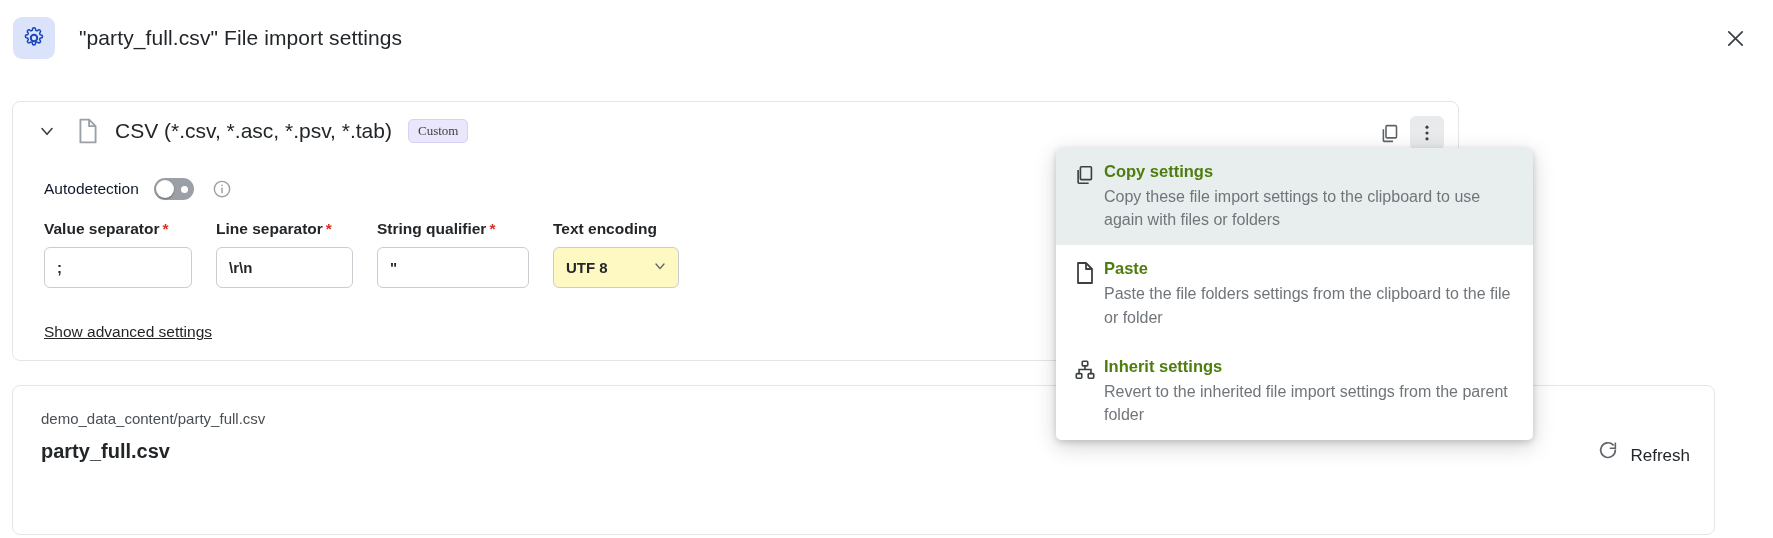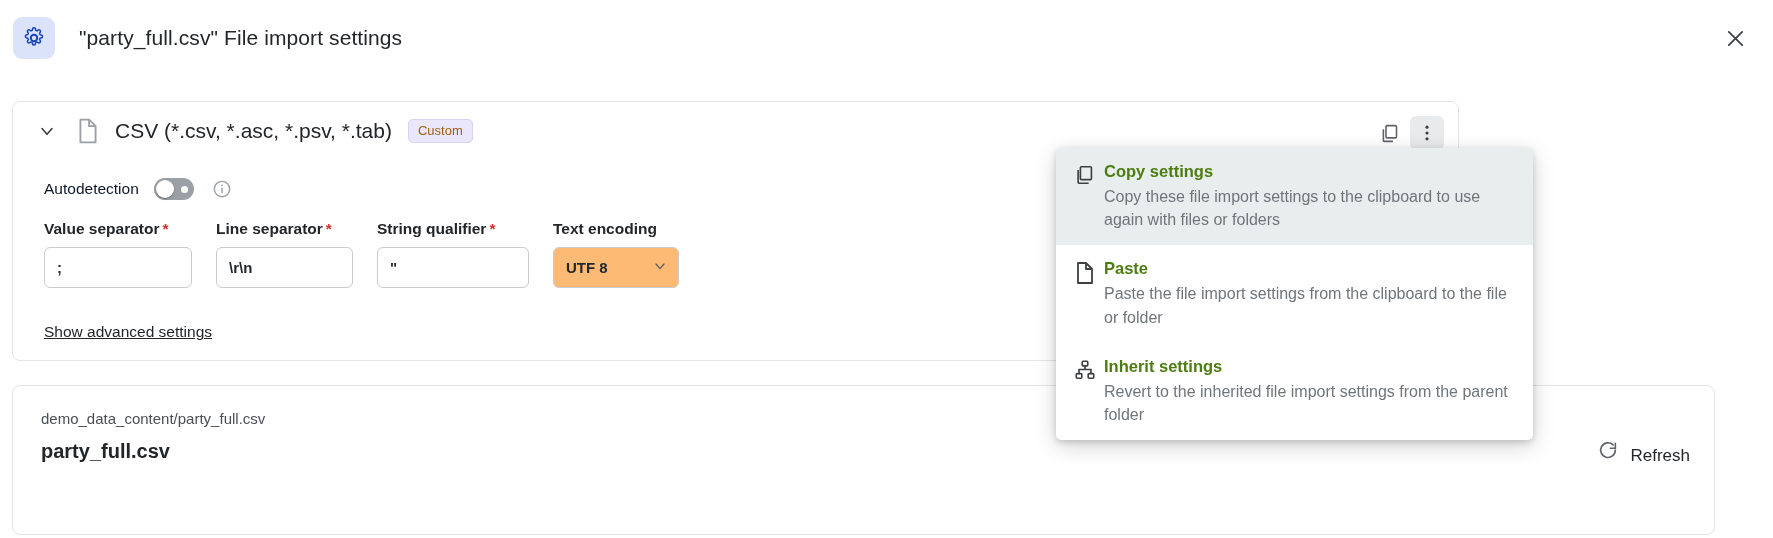--- a/index.html
+++ b/index.html
@@ -51,26 +51,27 @@
   .chev {
     width:28px; height:28px; display:flex; align-items:center; justify-content:center;
     cursor:pointer; flex:0 0 auto;
   }
   .file-glyph { margin-left:16px; display:flex; align-items:center; flex:0 0 auto;}
   .format-name {
     margin-left:16px; font-size:21px; color:#232629; white-space:nowrap;
   }
   .badge-custom {
     margin-left:16px;
-    background:#eae6fb; color:#a16207;
+    background:#eae6fb; color:#404040;
     border:1px solid #d8d1f3;
     border-radius:5px;
     font-size:13px;
     padding:4px 9px 5px 9px;
     line-height:1;
+    font-family:Liberation Serif, serif;
   }
   .card-actions {
     position:absolute; right:14px; top:14px;
     display:flex; align-items:center; gap:4px;
   }
   .icon-btn {
     width:34px; height:34px; border-radius:6px;
     display:flex; align-items:center; justify-content:center;
     cursor:pointer;
   }
@@ -109,21 +110,21 @@
   .req { color:#d93025; margin-left:3px; }
   .field-input {
     height:41px; border:1px solid #c9ccd1; border-radius:6px;
     background:#ffffff; display:flex; align-items:center;
     padding:0 12px; font-size:15px; color:#232629;
     font-family:"Liberation Sans", sans-serif;
   }
   .w1 { width:148px; } .w2 { width:137px; } .w3 { width:152px; } .w4 { width:193px; }
   .select-input {
     width:126px; height:41px; border:1px solid #c9ccd1; border-radius:6px;
-    background:#fdba74; display:flex; align-items:center; justify-content:space-between;
+    background:#fef9c3; display:flex; align-items:center; justify-content:space-between;
     padding:0 10px 0 12px; font-size:15px; color:#232629; cursor:pointer;
   }
   .adv-link {
     margin-left:31px; margin-top:35px;
     font-size:15.5px; color:#232629; text-decoration:underline;
     cursor:pointer; display:inline-block;
   }
 
   
   .file-card {
@@ -307,21 +308,21 @@
 
     <div class="menu-item">
       <div class="menu-icon">
         <svg width="22" height="24" viewBox="0 0 20 24" fill="none" stroke="#3c4043" stroke-width="1.8" stroke-linejoin="round">
           <path d="M3 2h8l6 6v14H3z"></path>
             <path d="M11 2v6h6"></path>
         </svg>
       </div>
       <div class="menu-text">
         <div class="menu-title">Paste</div>
-        <div class="menu-desc">Paste the file import settings from the clipboard to the file or folder</div>
+        <div class="menu-desc">Paste the file folders settings from the clipboard to the file or folder</div>
       </div>
     </div>
 
     <div class="menu-item">
       <div class="menu-icon">
         <svg width="22" height="22" viewBox="0 0 24 24" fill="none" stroke="#3c4043" stroke-width="1.8">
           <rect x="9" y="2.5" width="6" height="5" rx="1"></rect>
           <rect x="2.5" y="16" width="6" height="5" rx="1"></rect>
           <rect x="15.5" y="16" width="6" height="5" rx="1"></rect>
           <path d="M12 7.5v4M5.5 16v-4.5h13V16" stroke-linecap="round"></path>

